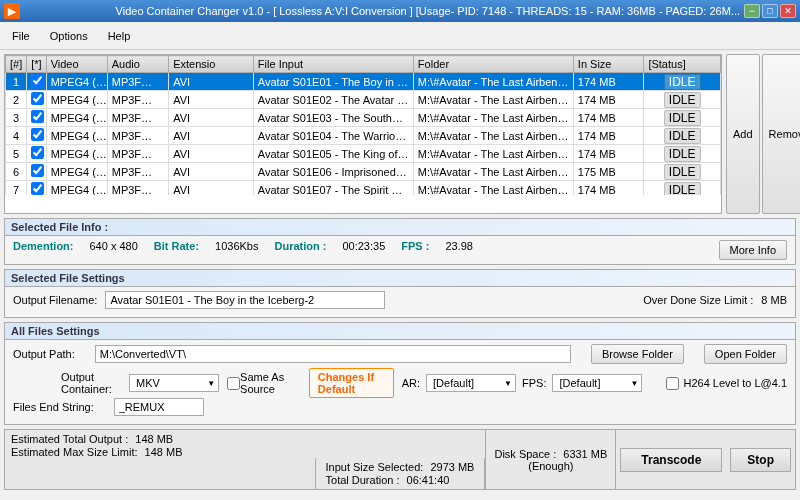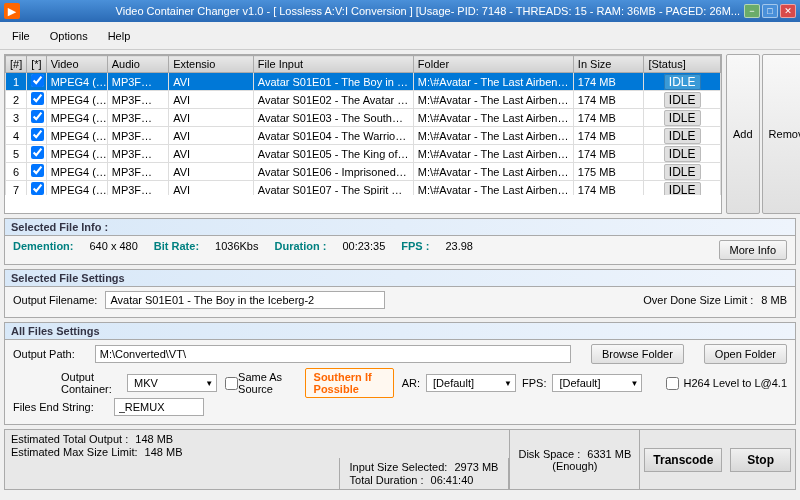--- a/index.html
+++ b/index.html
@@ -202,21 +202,21 @@
       padding: 3px 8px;
       display: flex;
       flex-direction: column;
       align-items: center;
       justify-content: center;
       font-size: 10px;
     }
     .btn-transcode {
       background: linear-gradient(to bottom, #f0f0f0, #d8d8d8);
       border: 1px solid #aaa;
-      padding: 4px 8px;
+      padding: 4px 20px;
       cursor: pointer;
       font-size: 12px;
       font-weight: bold;
       align-self: center;
       margin: 4px;
     }
     .btn-stop {
       background: linear-gradient(to bottom, #f0f0f0, #d8d8d8);
       border: 1px solid #aaa;
       padding: 4px 16px;
@@ -407,21 +407,21 @@
           <span>Output Container:</span>
           <div class="select-container">
             <select id="container-select">
             <option value="MKV">MKV</option><option value="AVI">AVI</option><option value="MP4">MP4</option><option value="MOV">MOV</option></select>
             <span class="select-arrow">▼</span>
           </div>
           <label class="checkbox-label">
             <input type="checkbox" style="">
             <span>Same As Source</span>
           </label>
-          <div class="changes-box">Southern If Possible</div>
+          <div class="changes-box">Changes If Default</div>
         </div>
         <div class="second-row-right">
           <span>AR:</span>
           <div class="select-container">
             <select id="ar-select">
             <option value="[Default]">[Default]</option><option value="4:3">4:3</option><option value="16:9">16:9</option><option value="Auto">Auto</option></select>
             <span class="select-arrow">▼</span>
           </div>
           <span>FPS:</span>
           <div class="select-container">

